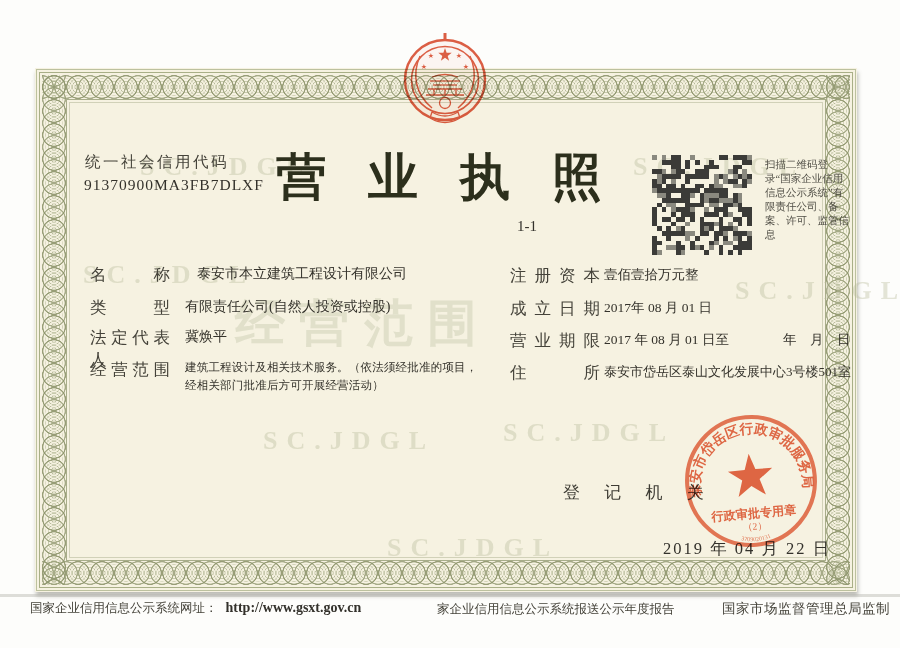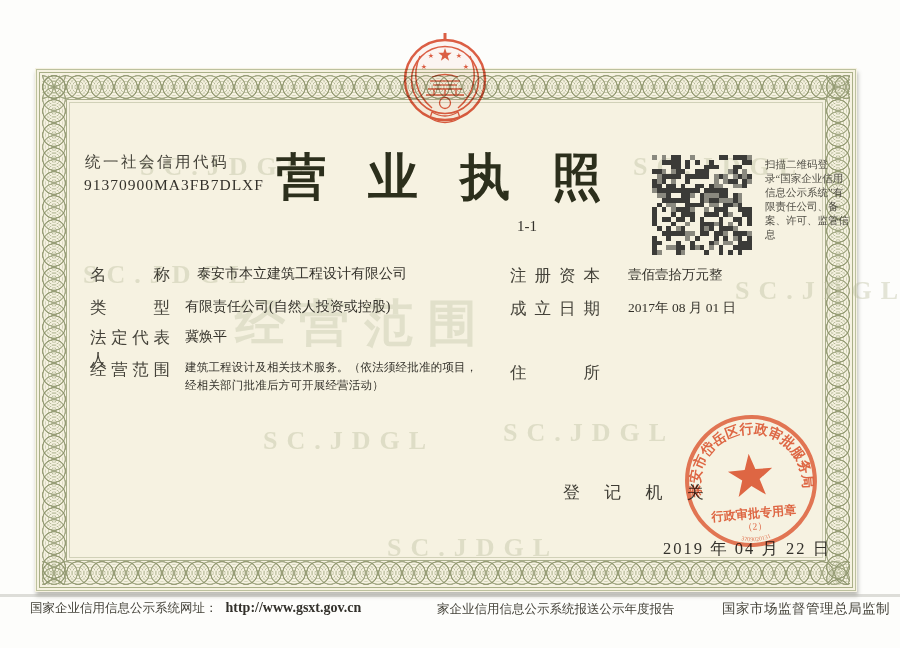--- a/index.html
+++ b/index.html
@@ -41,21 +41,21 @@
   .qr{position:absolute;left:617px;top:87px;width:100px;height:100px;display:grid;
       grid-template-columns:repeat(21,1fr);grid-template-rows:repeat(21,1fr);}
   .qr div{width:100%;height:100%;}
   .qr-caption{position:absolute;left:730px;top:90px;width:88px;font-size:10.5px;line-height:14px;
               color:#504e46;text-align:left;}
   
   .frow{position:absolute;display:flex;align-items:flex-start;}
   .flabel{display:inline-block;flex:none;text-align:justify;text-align-last:justify;
           font-size:16.5px;color:#45433a;letter-spacing:0;}
   .col-l .flabel{width:80px;margin-right:15px;}
-  .col-r .flabel{width:90px;margin-right:28px;}
+  .col-r .flabel{width:90px;margin-right:4px;}
   .fval{font-size:14px;color:#34322b;line-height:19px;}
   .col-r .fval{font-size:13.5px;}
   .scope .fval{font-size:11.5px;width:298px;line-height:17.5px;letter-spacing:.2px;}
   
   .reg-label{position:absolute;left:528px;top:413px;font-size:17px;letter-spacing:10px;color:#3e3c34;white-space:nowrap;}
   .reg-date{position:absolute;left:628px;top:470px;font-size:16.5px;letter-spacing:2px;color:#33312b;white-space:nowrap;}
   
   .seal{position:absolute;left:645px;top:342px;width:142px;height:142px;
         transform:rotate(-5deg);mix-blend-mode:multiply;opacity:.93;}
   .emblem{position:absolute;left:400px;top:28px;width:90px;height:108px;mix-blend-mode:multiply;}
@@ -559,22 +559,27 @@
     </div>
 
     <div class="frow col-r" style="left:475px;top:197px;">
       <span class="flabel">注册资本</span>
       <span class="fval">壹佰壹拾万元整</span>
     </div>
     <div class="frow col-r" style="left:475px;top:230px;">
       <span class="flabel">成立日期</span>
       <span class="fval">2017年 08 月 01 日</span>
     </div>
+    <div class="frow col-r" style="left:475px;top:262px;">
+      <span class="flabel">营业期限</span>
+      <span class="fval" style="white-space:nowrap;">2017 年 08 月 01 日至　　　　年　月　日</span>
+    </div>
     <div class="frow col-r" style="left:475px;top:294px;">
       <span class="flabel">住所</span>
+      <span class="fval" style="white-space:nowrap;font-size:13px;">泰安市岱岳区泰山文化发展中心3号楼501室</span>
     </div>
 
     <div class="reg-label">登 记 机 关</div>
     <div class="reg-date">2019 年  04 月  22 日</div>
 
     <svg class="seal" viewBox="0 0 140 140">
       <circle cx="70" cy="70" r="63" fill="none" stroke="#e5603e" stroke-width="4" opacity=".9"></circle>
       <defs>
         <path id="sealArc" d="M 21,88 A 51,51 0 1 1 119,88" fill="none"></path>
         <path id="sealArcB" d="M 40,119 A 48,48 0 0 0 100,119" fill="none"></path>

